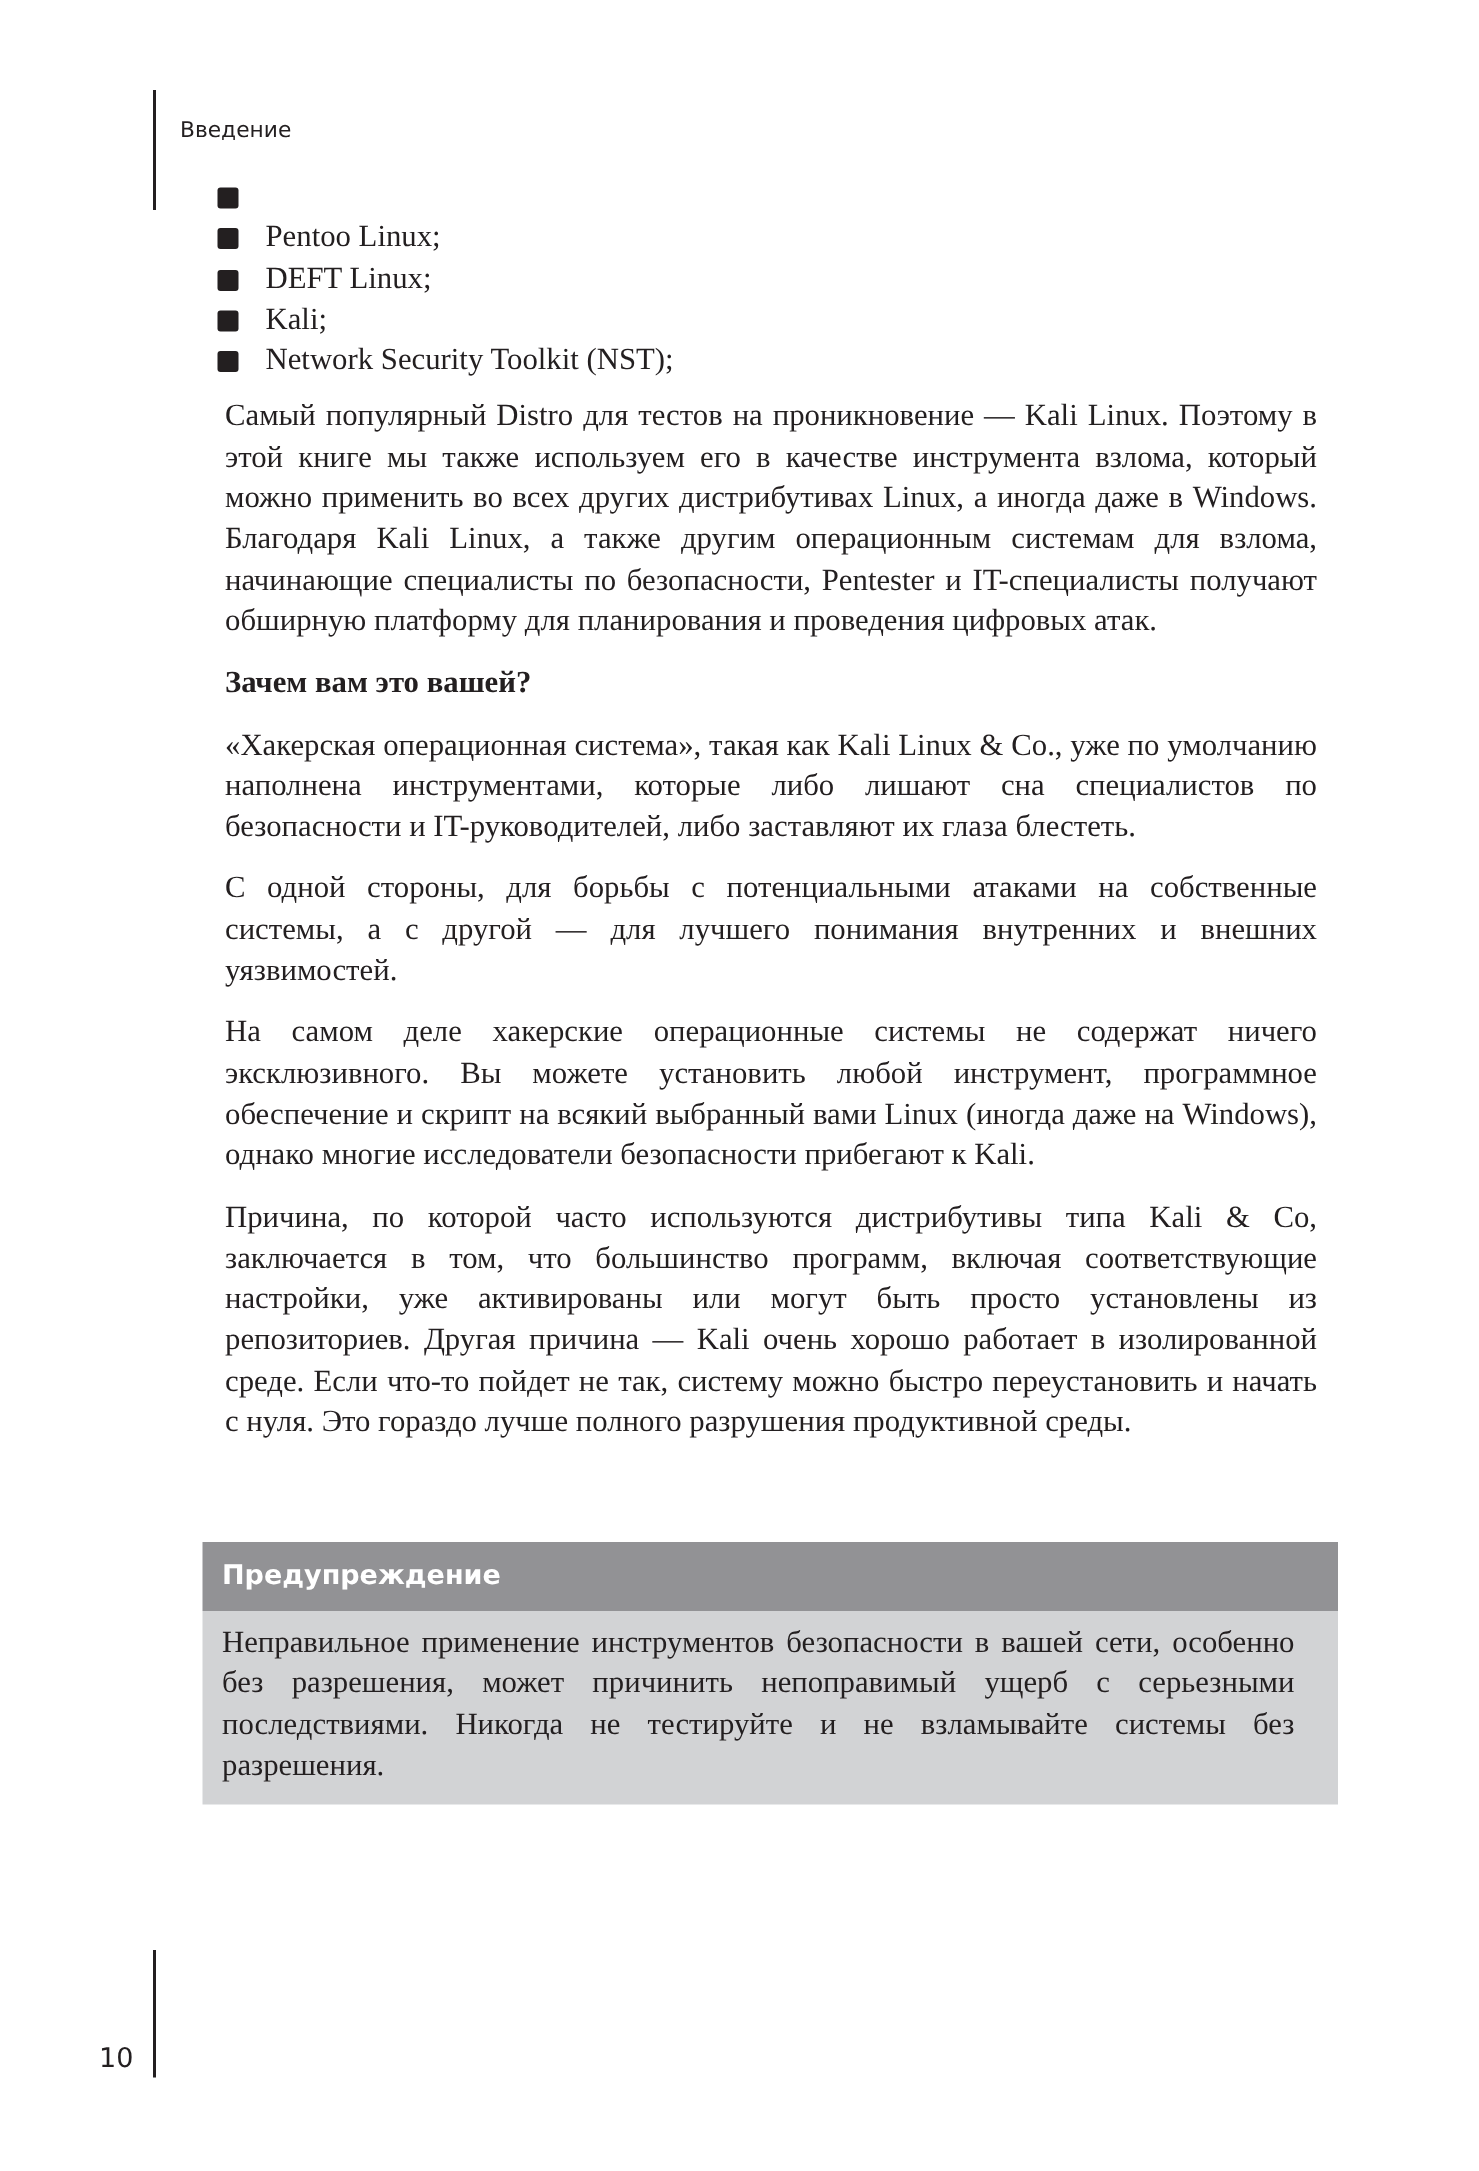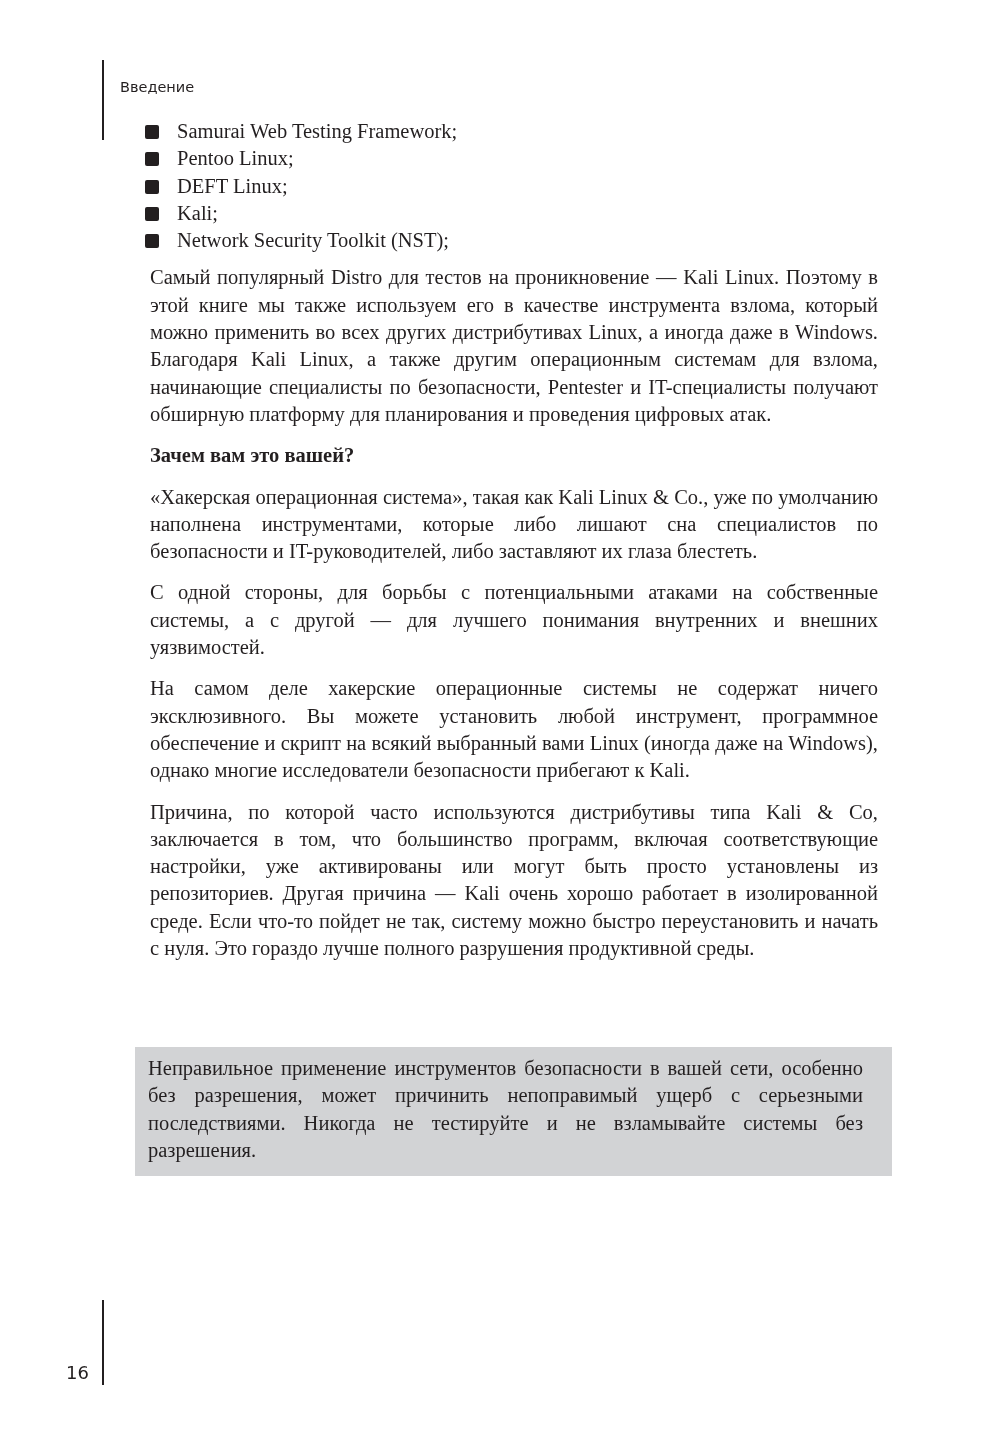--- a/index.html
+++ b/index.html
@@ -8,44 +8,45 @@
     .running-head { position: absolute; left: 120px; top: 79px; font-family: "DejaVu Sans", sans-serif; font-size: 14.5px; color: #231f20; text-align: center; }
     .content { position: absolute; left: 136px; top: 118px; width: 756px; font-family: "Liberation Serif", serif; font-size: 20.5px; line-height: 27.3px; }
     ul.bullets { list-style: none; margin: 0; padding: 0; }
     ul.bullets li { position: relative; padding-left: 41px; height: 27.3px; white-space: nowrap; }
     ul.bullets li .bullet { position: absolute; left: 9px; top: 7px; width: 14px; height: 14px; background: #231f20; border-radius: 2px; }
     p { margin: 14px; text-align: justify; }
     p.gap { margin-top: 8px; }
     .subhead { font-weight: bold; margin-top: 10px; }
     .warning { position: absolute; left: 135px; top: 1028px; width: 757px; }
     .warning-head { background: #929295; color: #ffffff; font-family: "DejaVu Sans", sans-serif; font-weight: bold; font-size: 18px; padding: 0 13px; height: 46px; line-height: 46px; }
-    .warning-body { background: #d2d3d5; padding: 8px 29px 12px 13px; font-family: "Liberation Serif", serif; font-size: 20.5px; line-height: 27.3px; text-align: justify; margin-top: 19px; }
+    .warning-body { background: #d2d3d5; padding: 8px 29px 12px 13px; font-family: "Liberation Serif", serif; font-size: 20.5px; line-height: 27.3px; text-align: justify; }
     .rule-bottom { position: absolute; left: 102px; top: 1300px; width: 1.5px; height: 85px; background: #231f20; }
     .page-number { position: absolute; left: 66px; top: 1362px; font-family: "DejaVu Sans", sans-serif; font-size: 18px; color: #231f20; }
   </style>
 </head>
 <body>
 
 <div class="rule-top"></div>
 <div class="running-head">Введение</div>
 
 <div class="content">
   <ul class="bullets">
-    <li><span class="bullet"></span><span>Samurai Web Testing Framework;</span></li>
+    <li><span class="bullet"></span></li>
     <li><span class="bullet"></span><span>Pentoo Linux;</span></li>
     <li><span class="bullet"></span><span>DEFT Linux;</span></li>
     <li><span class="bullet"></span><span>Kali;</span></li>
     <li><span class="bullet"></span><span>Network Security Toolkit (NST);</span></li>
   </ul>
   <p class="gap" style="margin-top:10px;">Самый популярный Distro для тестов на проникновение — Kali Linux. Поэтому в этой книге мы также используем его в качестве инструмента взлома, который можно применить во всех других дистрибутивах Linux, а иногда даже в Windows. Благодаря Kali Linux, а также другим операционным системам для взлома, начинающие специалисты по безопасности, Pentester и IT-специалисты получают обширную платформу для планирования и проведения цифровых атак.</p>
   <p class="subhead">Зачем вам это вашей?</p>
   <p class="gap">«Хакерская операционная система», такая как Kali Linux &amp; Co., уже по умолчанию наполнена инструментами, которые либо лишают сна специалистов по безопасности и IT-руководителей, либо заставляют их глаза блестеть.</p>
   <p class="gap">С одной стороны, для борьбы с потенциальными атаками на собственные системы, а с другой — для лучшего понимания внутренних и внешних уязвимостей.</p>
   <p class="gap">На самом деле хакерские операционные системы не содержат ничего эксклюзивного. Вы можете установить любой инструмент, программное обеспечение и скрипт на всякий выбранный вами Linux (иногда даже на Windows), однако многие исследователи безопасности прибегают к Kali.</p>
   <p class="gap">Причина, по которой часто используются дистрибутивы типа Kali &amp; Co, заключается в том, что большинство программ, включая соответствующие настройки, уже активированы или могут быть просто установлены из репозиториев. Другая причина — Kali очень хорошо работает в изолированной среде. Если что-то пойдет не так, систему можно быстро переустановить и начать с нуля. Это гораздо лучше полного разрушения продуктивной среды.</p>
 </div>
 
 <div class="warning">
+  <div class="warning-head">Предупреждение</div>
   <div class="warning-body">Неправильное применение инструментов безопасности в вашей сети, особенно без разрешения, может причинить непоправимый ущерб с серьезными последствиями. Никогда не тестируйте и не взламывайте системы без разрешения.</div>
 </div>
 
 <div class="rule-bottom"></div>
-<div class="page-number">16</div>
+<div class="page-number">10</div>
 
 </body></html>

